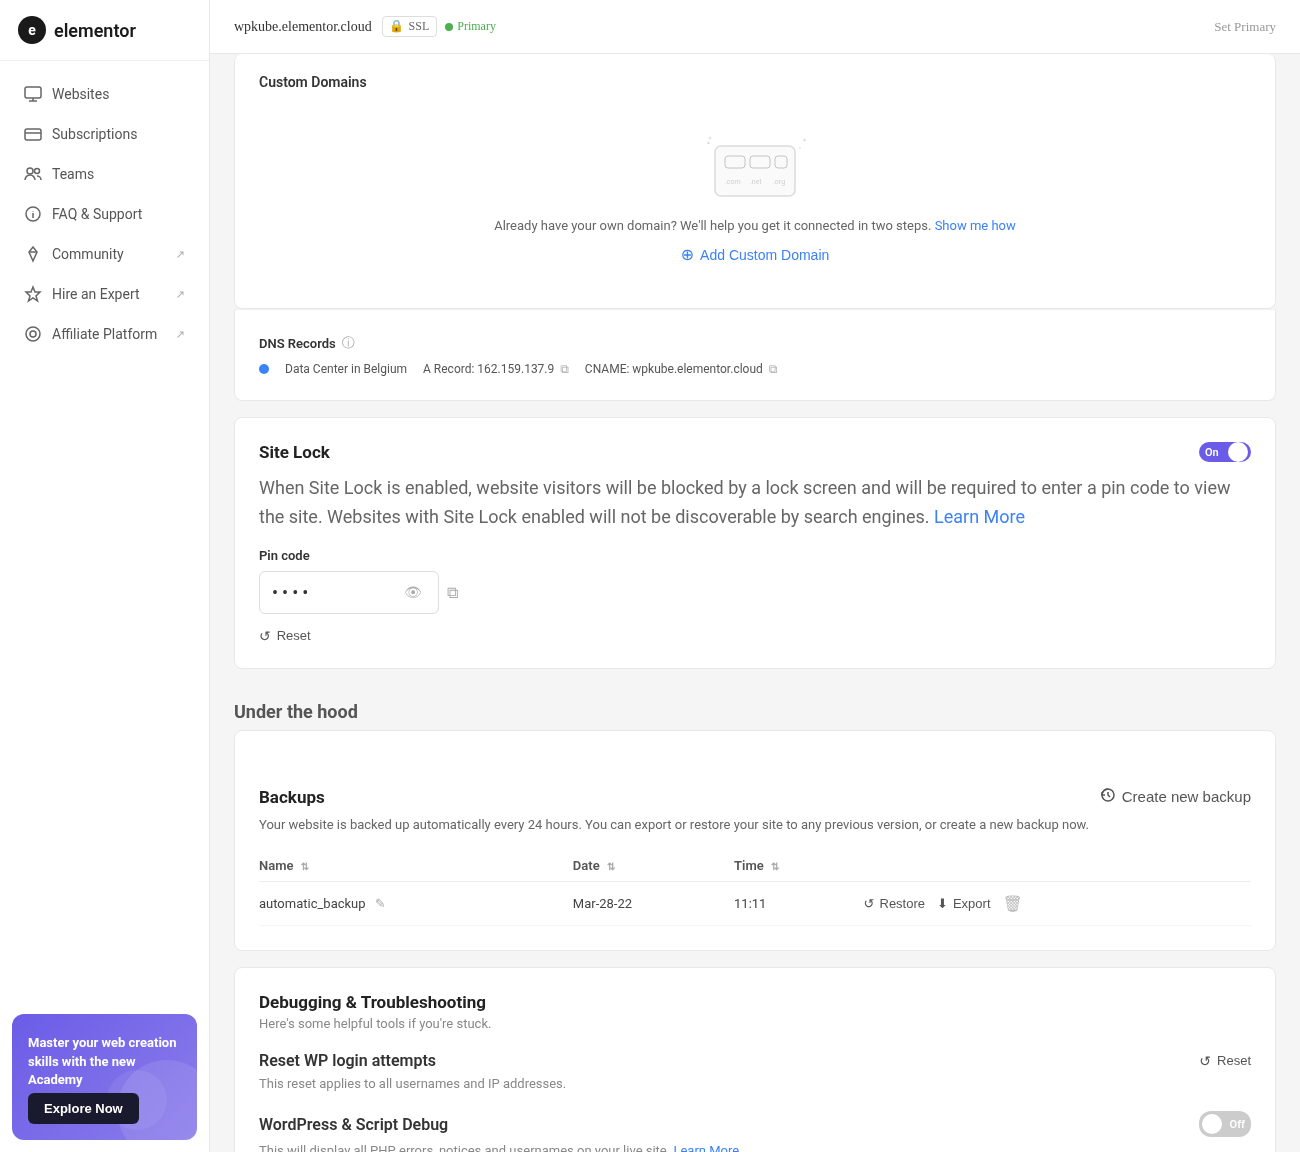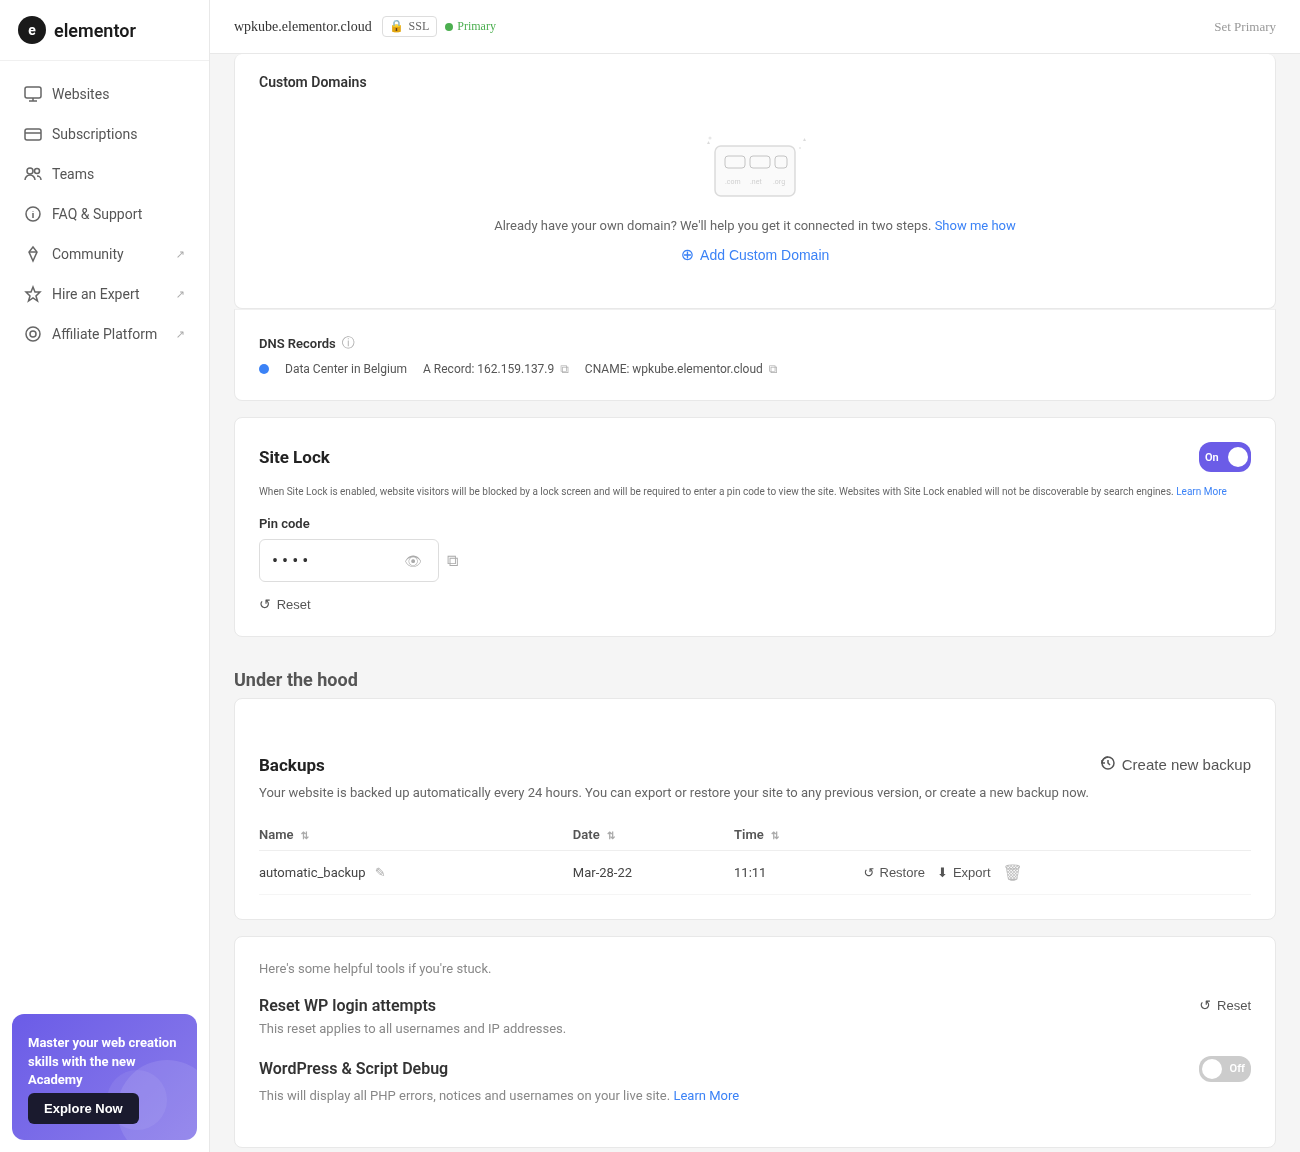--- a/index.html
+++ b/index.html
@@ -193,39 +193,39 @@
       padding: 24px;
       border: 1px solid #e8e8e8;
     }
     .site-lock-header { display: flex; align-items: center; justify-content: space-between; margin-bottom: 12px; }
     .site-lock-title { font-size: 17px; font-weight: 700; color: #222; }
     .toggle-on {
       background: #6b5ce7;
       border-radius: 12px;
       padding: 3px 4px;
       display: flex; align-items: center;
-      width: 52px; height: 30px;
+      width: 52px; height: 20px;
       cursor: pointer;
       position: relative;
     }
     .toggle-label { font-size: 11px; color: #fff; font-weight: 600; position: absolute; left: 6px; }
     .toggle-knob { width: 20px; height: 20px; background: #fff; border-radius: 50%; position: absolute; right: 3px; }
     .toggle-off {
       background: #ccc;
       border-radius: 12px;
       padding: 3px 4px;
       display: flex; align-items: center;
       width: 52px; height: 26px;
       cursor: pointer;
       position: relative;
     }
     .toggle-off .toggle-label { left: auto; right: 6px; }
     .toggle-off .toggle-knob { left: 3px; right: auto; }
 
-    .site-lock-desc { font-size: 10px; color: #666; line-height: 1.6; margin-bottom: 16px; }
+    .site-lock-desc { font-size: 18px; color: #666; line-height: 1.6; margin-bottom: 16px; }
     .learn-more-link { color: #3b82f6; text-decoration: none; }
     .pin-code-label { font-size: 13px; font-weight: 600; color: #333; margin-bottom: 8px; }
     .pin-input-row { display: flex; align-items: center; gap: 8px; }
     .pin-input {
       border: 1px solid #ddd; border-radius: 6px;
       padding: 10px 12px; font-size: 14px; color: #333;
       width: 180px; letter-spacing: 4px;
       display: flex; align-items: center; justify-content: space-between;
     }
     .pin-dots { font-size: 18px; letter-spacing: 4px; }
@@ -531,20 +531,21 @@
                 </button>
                 <span class="delete-icon">🗑</span>
               </div>
             </td>
           </tr>
         </tbody>
       </table>
     </div>
 
     <div class="debug-card">
+      <div class="debug-title">Debugging &amp; Troubleshooting</div>
       <div class="debug-desc">Here's some helpful tools if you're stuck.</div>
 
       <div class="debug-section">
         <div class="debug-section-header">
           <span class="debug-section-title">Reset WP login attempts</span>
           <button class="reset-btn" style="margin-top:0;">
             <span class="reset-icon">↺</span>
             <span>Reset</span>
           </button>
         </div>

